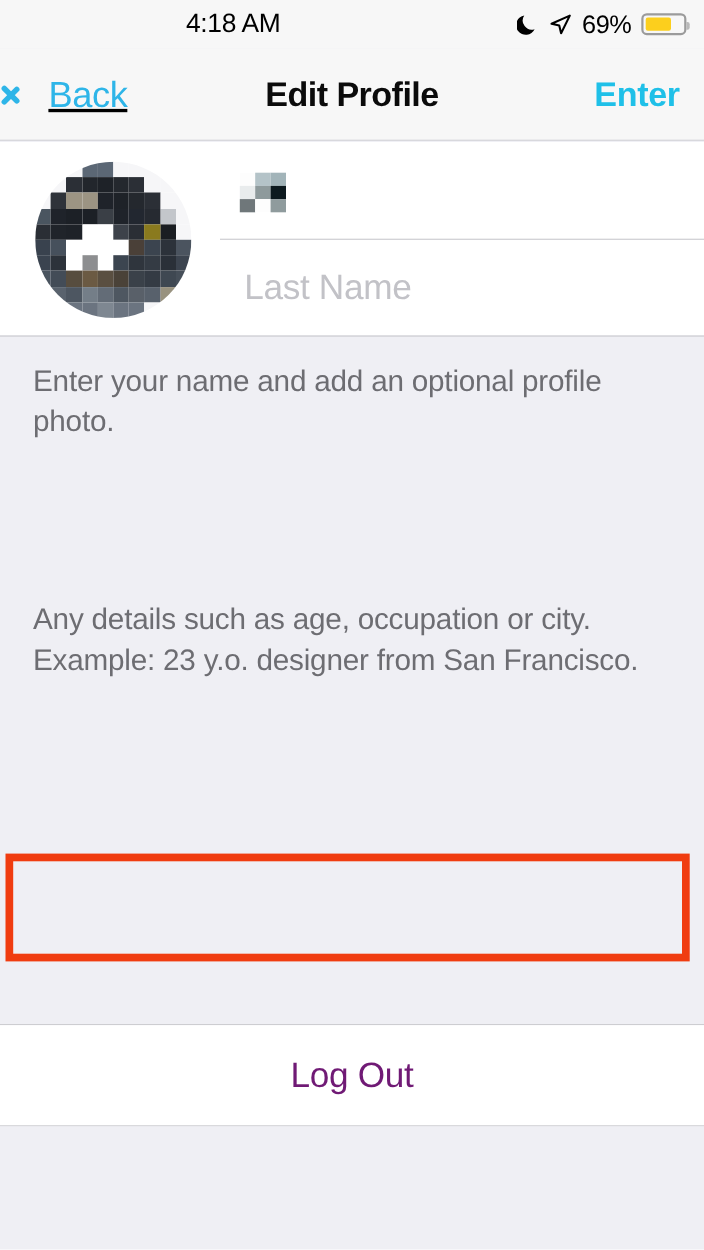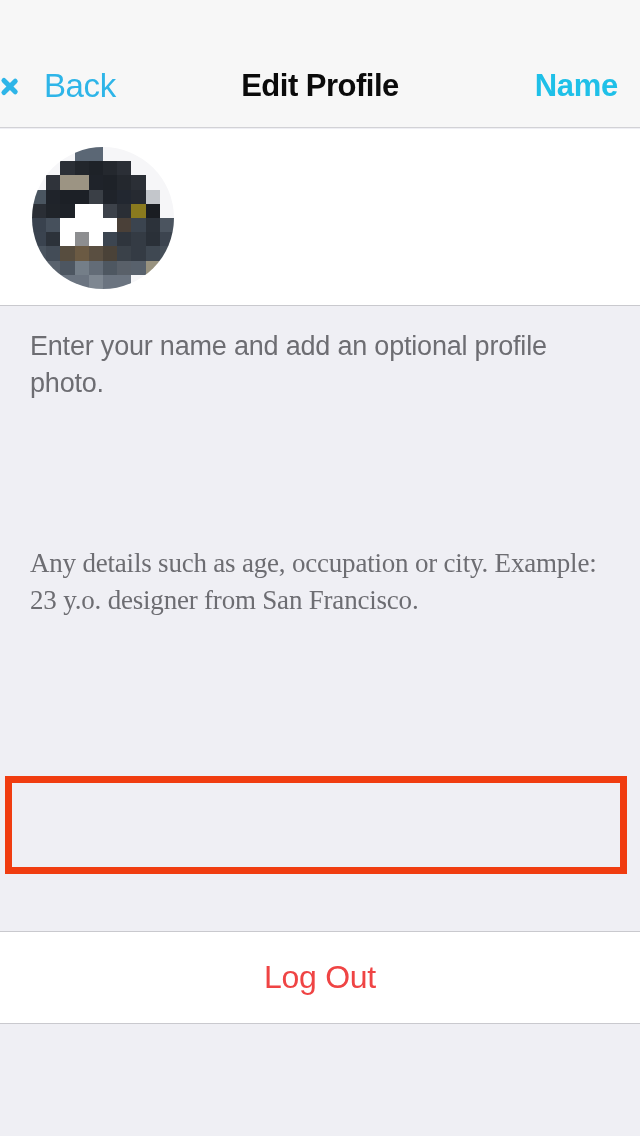--- a/index.html
+++ b/index.html
@@ -113,20 +113,21 @@
     display: flex;
     align-items: center;
   }
   .nav-back {
     position: absolute;
     left: 14px;
     display: flex;
     align-items: flex-start;
     gap: 8px;
     cursor: pointer;
+    text-decoration: underline;
   }
   .chev-back {
     width: 22px; height: 38px;
     position: relative;
   }
   .chev-back:before, .chev-back:after {
     content: "";
     position: absolute;
     left: 3px;
     width: 21px; height: 5px;
@@ -222,21 +223,21 @@
 
   
   .note {
     font-size: 27px;
     color: #6d6d72;
     line-height: 1.36;
     letter-spacing: -0.2px;
     padding: 22px 30px 0 30px;
   }
   .note-name { top: 305px; height: 101px; }
-  .note-bio  { top: 523px; height: 136px; font-family: Liberation Serif, serif; }
+  .note-bio  { top: 523px; height: 136px; }
 
   
   .bio-block { top: 440px; height: 83px; display: flex; align-items: center; }
   .bio-placeholder {
     font-size: 32px;
     color: #c2c2c7;
     letter-spacing: -0.3px;
     padding-left: 30px;
   }
 
@@ -321,29 +322,42 @@
     pointer-events: none;
     z-index: 40;
   }
 </style>
 </head>
 <body>
 
 <div class="phone">
 
   <div class="status-bar">
+    <div class="sb-center">4:18 AM</div>
+    <div class="sb-right">
+      <svg width="20" height="22" viewBox="0 0 20 22">
+        <path d="M16 15.5A8.2 8.2 0 0 1 6.6 3.2 8.8 8.8 0 1 0 16 15.5z" fill="#000"></path>
+      </svg>
+      <svg width="21" height="21" viewBox="0 0 21 21">
+        <path d="M19 2.2 2.4 9.6l7 1.6 1.7 7z" fill="none" stroke="#000" stroke-width="1.9" stroke-linejoin="round"></path>
+      </svg>
+      <span class="battery-pct">69%</span>
+      <div class="battery-shell">
+        <div class="battery-fill" id="battery-fill" style="width: 69%; background: rgb(252, 207, 29);"></div>
+      </div>
+    </div>
   </div>
 
   <div class="nav-bar">
     <div class="nav-back">
       <span class="chev-back"></span>
       <span class="nav-back-label">Back</span>
     </div>
     <div class="nav-title">Edit Profile</div>
-    <div class="nav-done">Name</div>
+    <div class="nav-done">Enter</div>
   </div>
 
   <div class="sec-white name-block">
     <div class="avatar">
       <div class="avatar-mosaic" id="avatar-mosaic">
           <span style="background: rgb(246, 246, 248);"></span>
           <span style="background: rgb(246, 246, 248);"></span>
           <span style="background: rgb(246, 246, 248);"></span>
           <span style="background: rgb(91, 103, 117);"></span>
           <span style="background: rgb(91, 103, 117);"></span>
@@ -437,35 +451,54 @@
           <span style="background: rgb(107, 116, 128);"></span>
           <span style="background: rgb(107, 116, 128);"></span>
           <span style="background: rgb(126, 135, 145);"></span>
           <span style="background: rgb(107, 116, 128);"></span>
           <span style="background: rgb(107, 116, 128);"></span>
           <span style="background: rgb(246, 246, 248);"></span>
           <span style="background: rgb(246, 246, 248);"></span>
           <span style="background: rgb(246, 246, 248);"></span>
         </div>
     </div>
+    <div class="name-fields">
+      <div class="first-name-row">
+        <div class="redacted-first" id="redacted-first">
+            <span style="background: rgb(253, 253, 253);"></span>
+            <span style="background: rgb(180, 195, 200);"></span>
+            <span style="background: rgb(162, 180, 185);"></span>
+            <span style="background: rgb(233, 236, 237);"></span>
+            <span style="background: rgb(142, 154, 156);"></span>
+            <span style="background: rgb(13, 26, 31);"></span>
+            <span style="background: rgb(111, 119, 122);"></span>
+            <span style="background: rgb(253, 253, 253);"></span>
+            <span style="background: rgb(143, 155, 157);"></span>
+          </div>
+      </div>
+      <div class="name-divider"></div>
+      <div class="last-name-row">
+        <span class="field-placeholder">Last Name</span>
+      </div>
+    </div>
   </div>
 
   <div class="sec-gray note-name hairline-top">
     <div class="note">Enter your name and add an optional profile photo.</div>
   </div>
 
 
   <div class="sec-gray note-bio">
     <div class="note">Any details such as age, occupation or city. Example: 23 y.o. designer from San Francisco.</div>
   </div>
 
 
   <div class="sec-gray gap-block hairline-bottom"></div>
 
   <div class="sec-white logout-block hairline-bottom">
-    <span class="logout-label" style="color: #ef4444;">Log Out</span>
+    <span class="logout-label" style="color: #701a75;">Log Out</span>
   </div>
 
   <div class="sec-gray bottom-block"></div>
 
   <div class="annotation-box" style="border-color: rgb(240, 60, 16);"></div>
 
 </div>
 
 </body></html>

